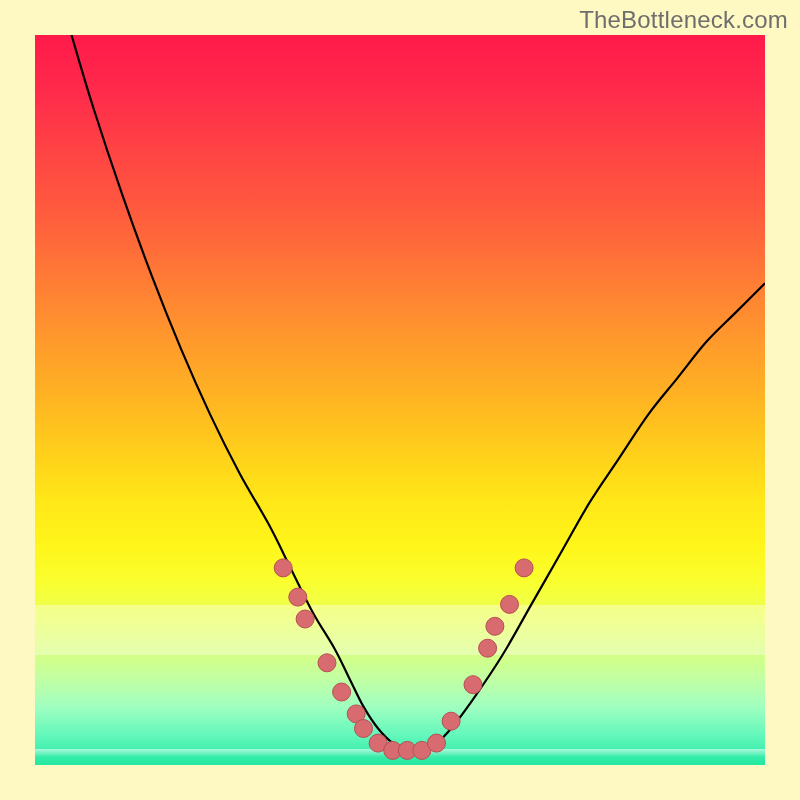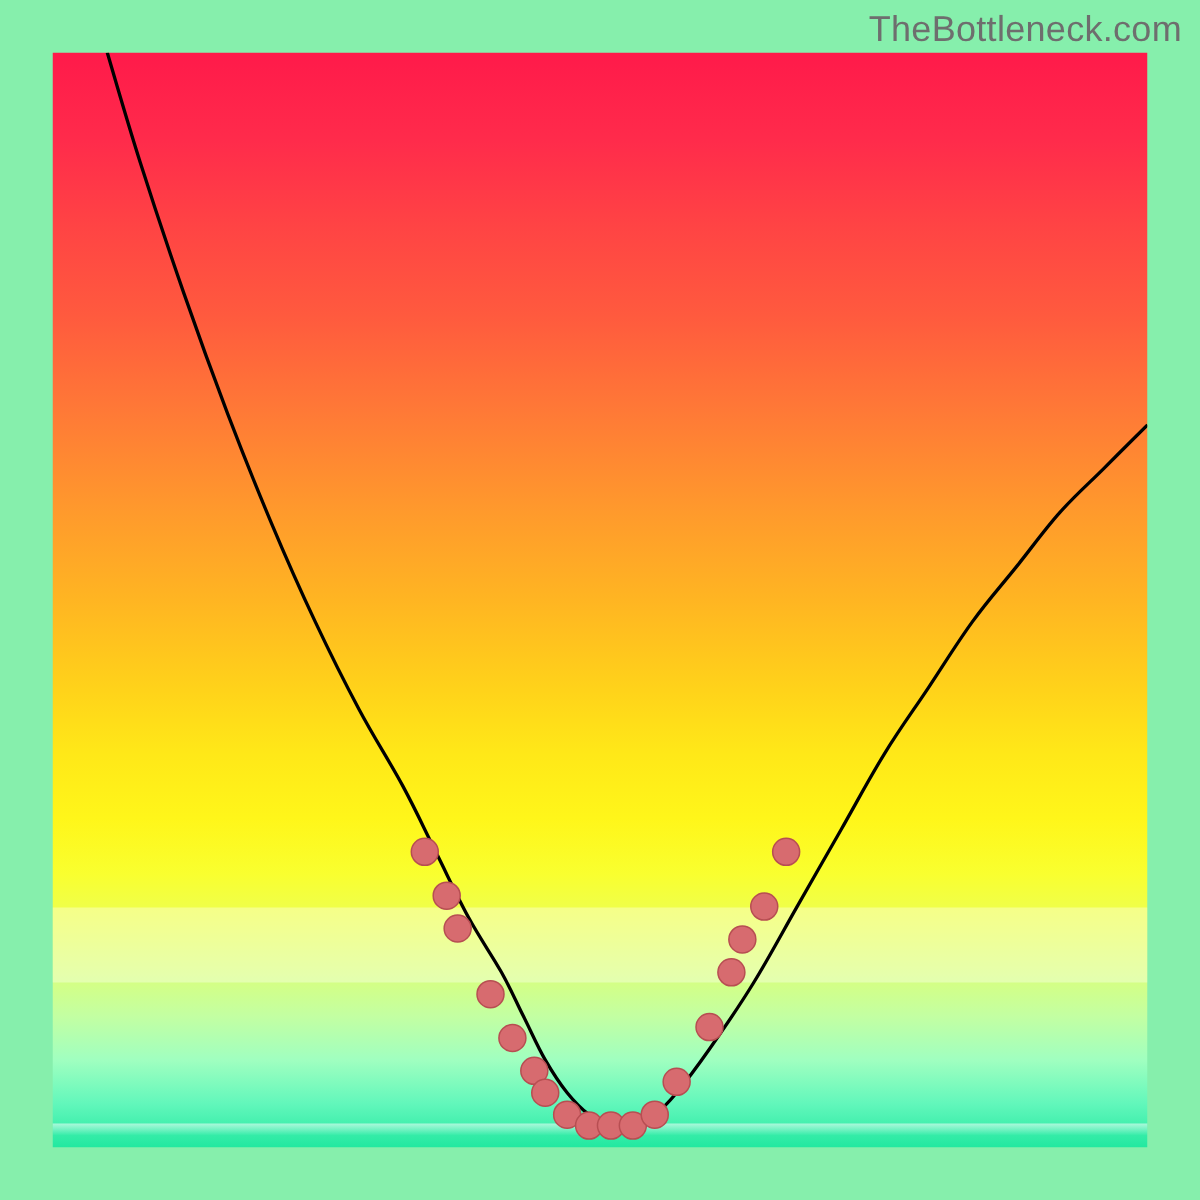--- a/index.html
+++ b/index.html
@@ -8,21 +8,21 @@
     width: 800px;
     height: 800px;
     background: #000;
     overflow: hidden;
     font-family: Arial, Helvetica, sans-serif;
   }
   .stage {
     position: relative;
     width: 800px;
     height: 800px;
-    background: #86efac;
+    background: #fef9c3;
   }
   .plot {
     position: absolute;
     left: 35px;
     top: 35px;
     width: 730px;
     height: 730px;
     overflow: hidden;
   }
   .grad {

